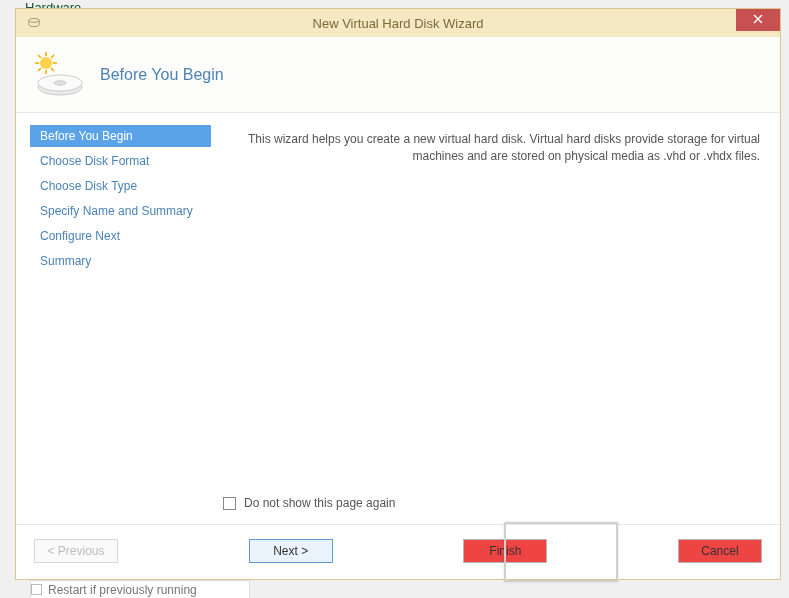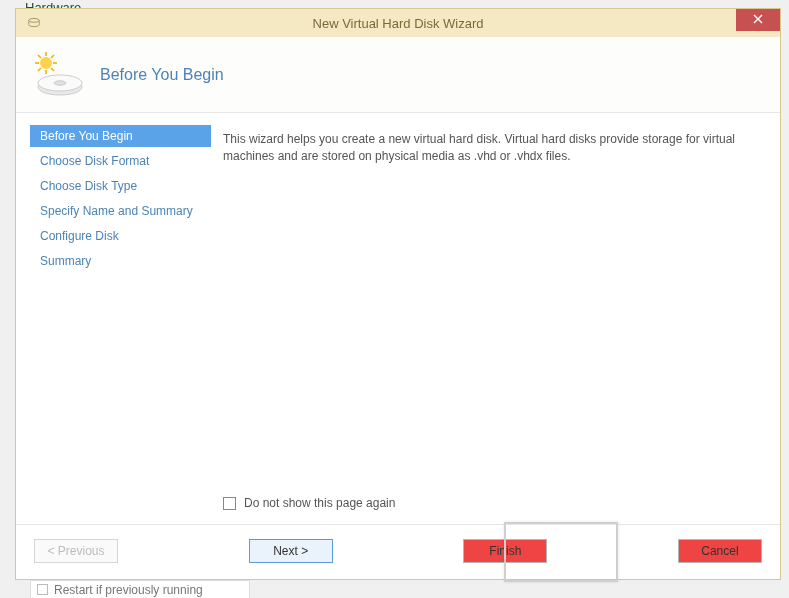--- a/index.html
+++ b/index.html
@@ -86,20 +86,21 @@
     .sidebar-item.active {
       background: #5aa3e8;
       color: #ffffff;
     }
     .content {
       flex: 1;
       padding: 6px 20px 0 12px;
       display: flex;
       flex-direction: column;
       color: #4a4a4a;
+      text-align: right;
     }
     .content-text {
       font-size: 12px;
       line-height: 1.45;
       color: #555;
     }
     .content-spacer { flex: 1; }
     .checkbox-row {
       display: flex;
       align-items: center;
@@ -159,21 +160,20 @@
     }
     .bg-fragment-bottom {
       position: absolute;
       left: 30px; bottom: 0;
       width: 220px; height: 18px;
       display: flex; align-items: center; gap: 6px;
       font-size: 12px; color: #777;
       background: #fff;
       border: 1px solid #ddd;
       border-bottom: none;
-      padding-left: 6px;
     }
   </style>
 </head>
 <body>
 
 <div class="bg-fragment-top">Hardware</div>
 
 <div class="window">
   <div class="titlebar">
     <span class="titlebar-icon">
@@ -215,21 +215,21 @@
     </div>
     <div class="header-title">Before You Begin</div>
   </div>
 
   <div class="body">
     <div class="sidebar">
       <div class="sidebar-item active"><span>Before You Begin</span></div>
       <div class="sidebar-item"><span>Choose Disk Format</span></div>
       <div class="sidebar-item"><span>Choose Disk Type</span></div>
       <div class="sidebar-item"><span>Specify Name and Summary</span></div>
-      <div class="sidebar-item"><span>Configure Disk</span></div>
+      <div class="sidebar-item"><span>Configure Next</span></div>
       <div class="sidebar-item"><span>Summary</span></div>
     </div>
     <div class="content">
       <div class="content-text">This wizard helps you create a new virtual hard disk. Virtual hard disks provide storage for virtual machines and are stored on physical media as .vhd or .vhdx files.</div>
       <div class="content-spacer"></div>
       <div class="checkbox-row">
         <span class="checkbox"></span>
         <span>Do not show this page again</span>
       </div>
     </div>

